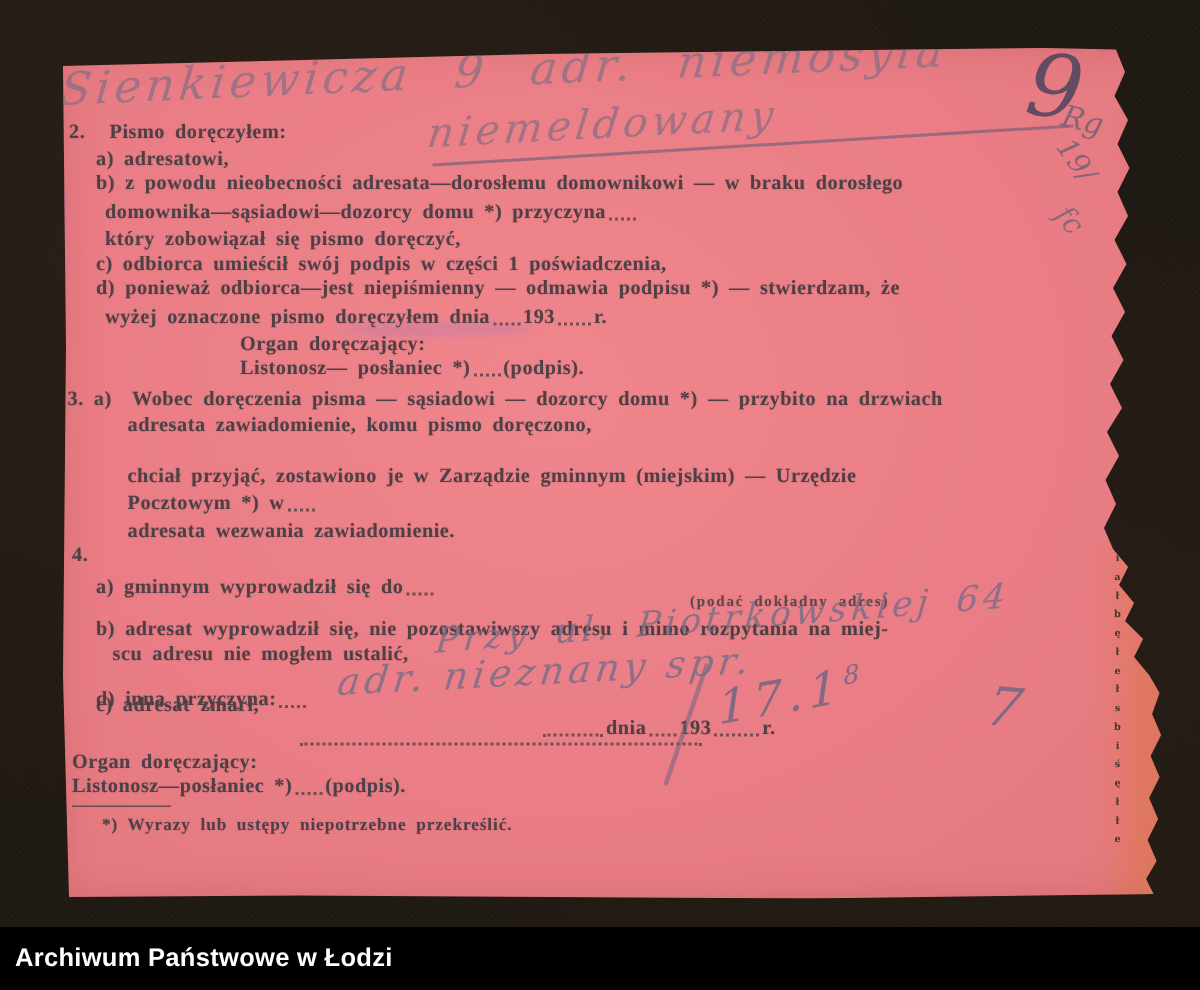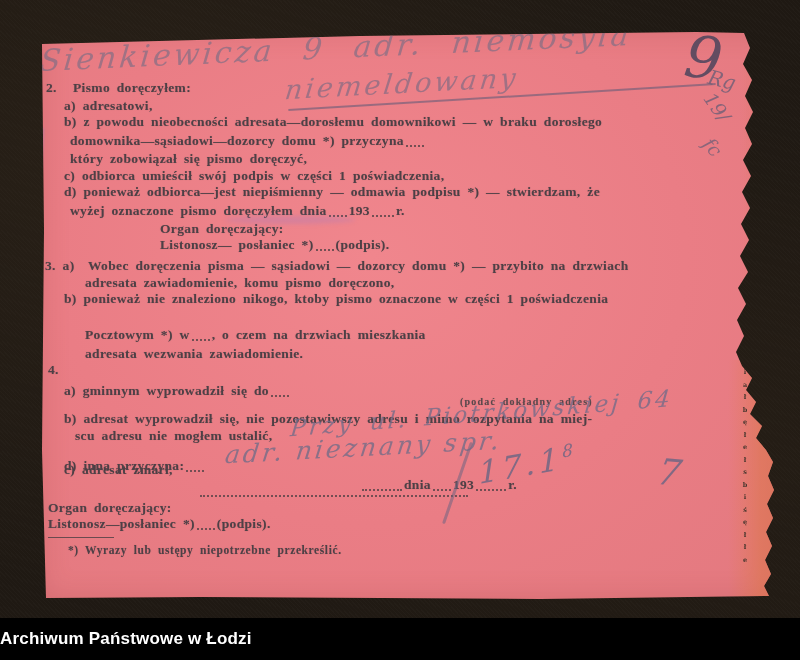--- a/index.html
+++ b/index.html
@@ -55,21 +55,21 @@
   .edge-tick{position:absolute;left:-1px;top:98px;width:4px;height:44px;background:rgba(150,120,170,0.45);transform:rotate(3deg);filter:blur(1px);}
   
   .edge-glyphs{
     position:absolute;left:701px;top:338px;height:228px;
     writing-mode:vertical-rl;text-orientation:upright;
     font-size:6.5px;letter-spacing:4.5px;font-weight:700;color:#46362e;
     font-family:"DejaVu Serif",serif;
   }
   
   .caption-bar{position:absolute;left:0;bottom:0;width:800px;height:42px;background:#000;display:flex;align-items:center;}
-  .caption-text{color:#fff;font-family:"Liberation Sans",sans-serif;font-weight:700;font-size:17px;letter-spacing:0.2px;}
+  .caption-text{color:#fff;font-family:"Liberation Sans",sans-serif;font-weight:700;font-size:17px;margin-left:10px;letter-spacing:0.2px;}
 </style>
 </head>
 <body>
 
 <div class="card">
 
   <div class="tint2"></div>
   <div class="tint1"></div>
 
   <div class="pl" style="left:6px;top:50px"><span>2.</span></div>
@@ -93,25 +93,24 @@
   <div class="pl" style="left:120px;top:191px"><span>Organ doręczający:</span></div>
   <div class="pl fill" style="left:120px;top:207px;right:63px">
       <span>Listonosz— posłaniec *)</span>
       <span class="leader"></span>
       <span>(podpis).</span>
     </div>
 
   <div class="pl" style="left:5px;top:228px"><span>3. a)</span></div>
   <div class="pl" style="left:48px;top:228px"><span>Wobec doręczenia pisma — sąsiadowi — dozorcy domu *) — przybito na drzwiach</span></div>
   <div class="pl" style="left:45px;top:245px"><span>adresata zawiadomienie, komu pismo doręczono,</span></div>
-  <div class="pl" style="left:24px;top:261px"><span>b) ponieważ nie znaleziono nikogo, ktoby pismo oznaczone w części 1 poświadczenia</span></div>
+  <div class="pl" style="left:45px;top:279px"><span>chciał przyjąć, zostawiono je w Zarządzie gminnym (miejskim) — Urzędzie</span></div>
   <div class="pl fill" style="left:45px;top:297px;right:63px">
       <span>Pocztowym *) w</span>
       <span class="leader"></span>
-      <span>, o czem na drzwiach mieszkania</span>
     </div>
   <div class="pl" style="left:45px;top:316px"><span>adresata wezwania zawiadomienie.</span></div>
 
   <div class="pl" style="left:8px;top:332px"><span>4.</span></div>
   <div class="pl fill" style="left:24px;top:353px;right:63px">
       <span>a) gminnym wyprowadził się do</span>
       <span class="leader"></span>
     </div>
   <div class="pl hint" style="left:420px;top:366px"><span>(podać dokładny adres)</span></div>
   <div class="pl" style="left:24px;top:381px"><span>b) adresat wyprowadził się, nie pozostawiwszy adresu i mimo rozpytania na miej-</span></div>

